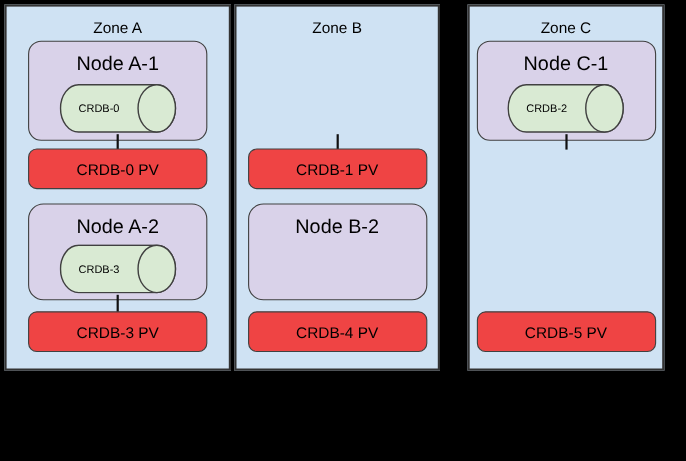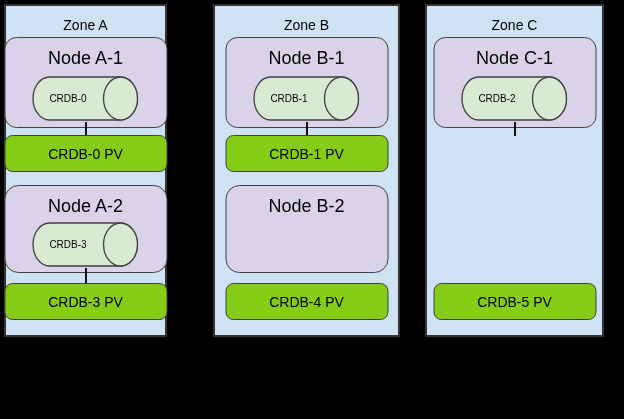--- a/index.html
+++ b/index.html
@@ -13,21 +13,21 @@
   }
   .canvas { position: absolute; inset: 0; }
 
   .zone {
     position: absolute;
     top: 4px; height: 333px;
     background: #cfe2f3;
     border: 2px solid #333333;
     box-sizing: border-box;
   }
-  #zone-a { left: 4px;   width: 163px; padding-left: 28px; }
+  #zone-a { left: 4px;   width: 206px; padding-left: 28px; }
   #zone-b { left: 213px; width: 187px; }
   #zone-c { left: 425px; width: 179px; }
 
   .zone-label {
     position: absolute; top: 11px; left: 0; width: 100%;
     text-align: center; font-size: 14px; line-height: 16px;
   }
 
   .node {
     position: absolute; left: 50%; transform: translateX(-50%);
@@ -50,21 +50,21 @@
     width: 107px; height: 45px;
   }
   .node-top    .pod-wrap { top: 38px; }
   .node-bottom .pod-wrap { top: 36px; }
 
   .pod-text { font-size: 10px; font-family: "Liberation Sans", sans-serif; fill: #000000; }
 
   .pv {
     position: absolute; left: 50%; transform: translateX(-50%);
     width: 163px; height: 37px;
-    background: #84cc16;
+    background: #ef4444;
     border: 1.4px solid #404040;
     border-radius: 8px;
     box-sizing: border-box;
     display: flex; align-items: center; justify-content: center;
     font-size: 14px;
   }
   .pv-row1 { top: 129px; }
   .pv-row2 { top: 277px; text-align: right; }
 
   .connector {
@@ -109,30 +109,20 @@
     </div>
     <div class="connector conn-2"></div>
     <div class="pv pv-row2">
       <span>CRDB-3 PV</span>
     </div>
   </section>
 
   <section class="zone" id="zone-b">
     <div class="zone-label">Zone B</div>
 
-    <div class="node node-top">
-      <div class="node-label">Node B-1</div>
-      <div class="pod-wrap">
-        <svg width="107" height="45" viewBox="0 0 107 45">
-          <path d="M 88.5 1 L 17.5 1 A 16.5 21.5 0 0 0 17.5 44 L 88.5 44 A 17 21.5 0 0 0 88.5 1 Z" fill="#d9ead3" stroke="#404040" stroke-width="1.3"></path>
-          <ellipse cx="88.5" cy="22.5" rx="17" ry="21.5" fill="#d9ead3" stroke="#404040" stroke-width="1.3"></ellipse>
-          <text class="pod-text" x="36" y="26" text-anchor="middle">CRDB-1</text>
-        </svg>
-      </div>
-    </div>
     <div class="connector conn-1"></div>
     <div class="pv pv-row1">
       <span>CRDB-1 PV</span>
     </div>
 
     <div class="node node-bottom">
       <div class="node-label">Node B-2</div>
     </div>
     <div class="pv pv-row2">
       <span>CRDB-4 PV</span>

